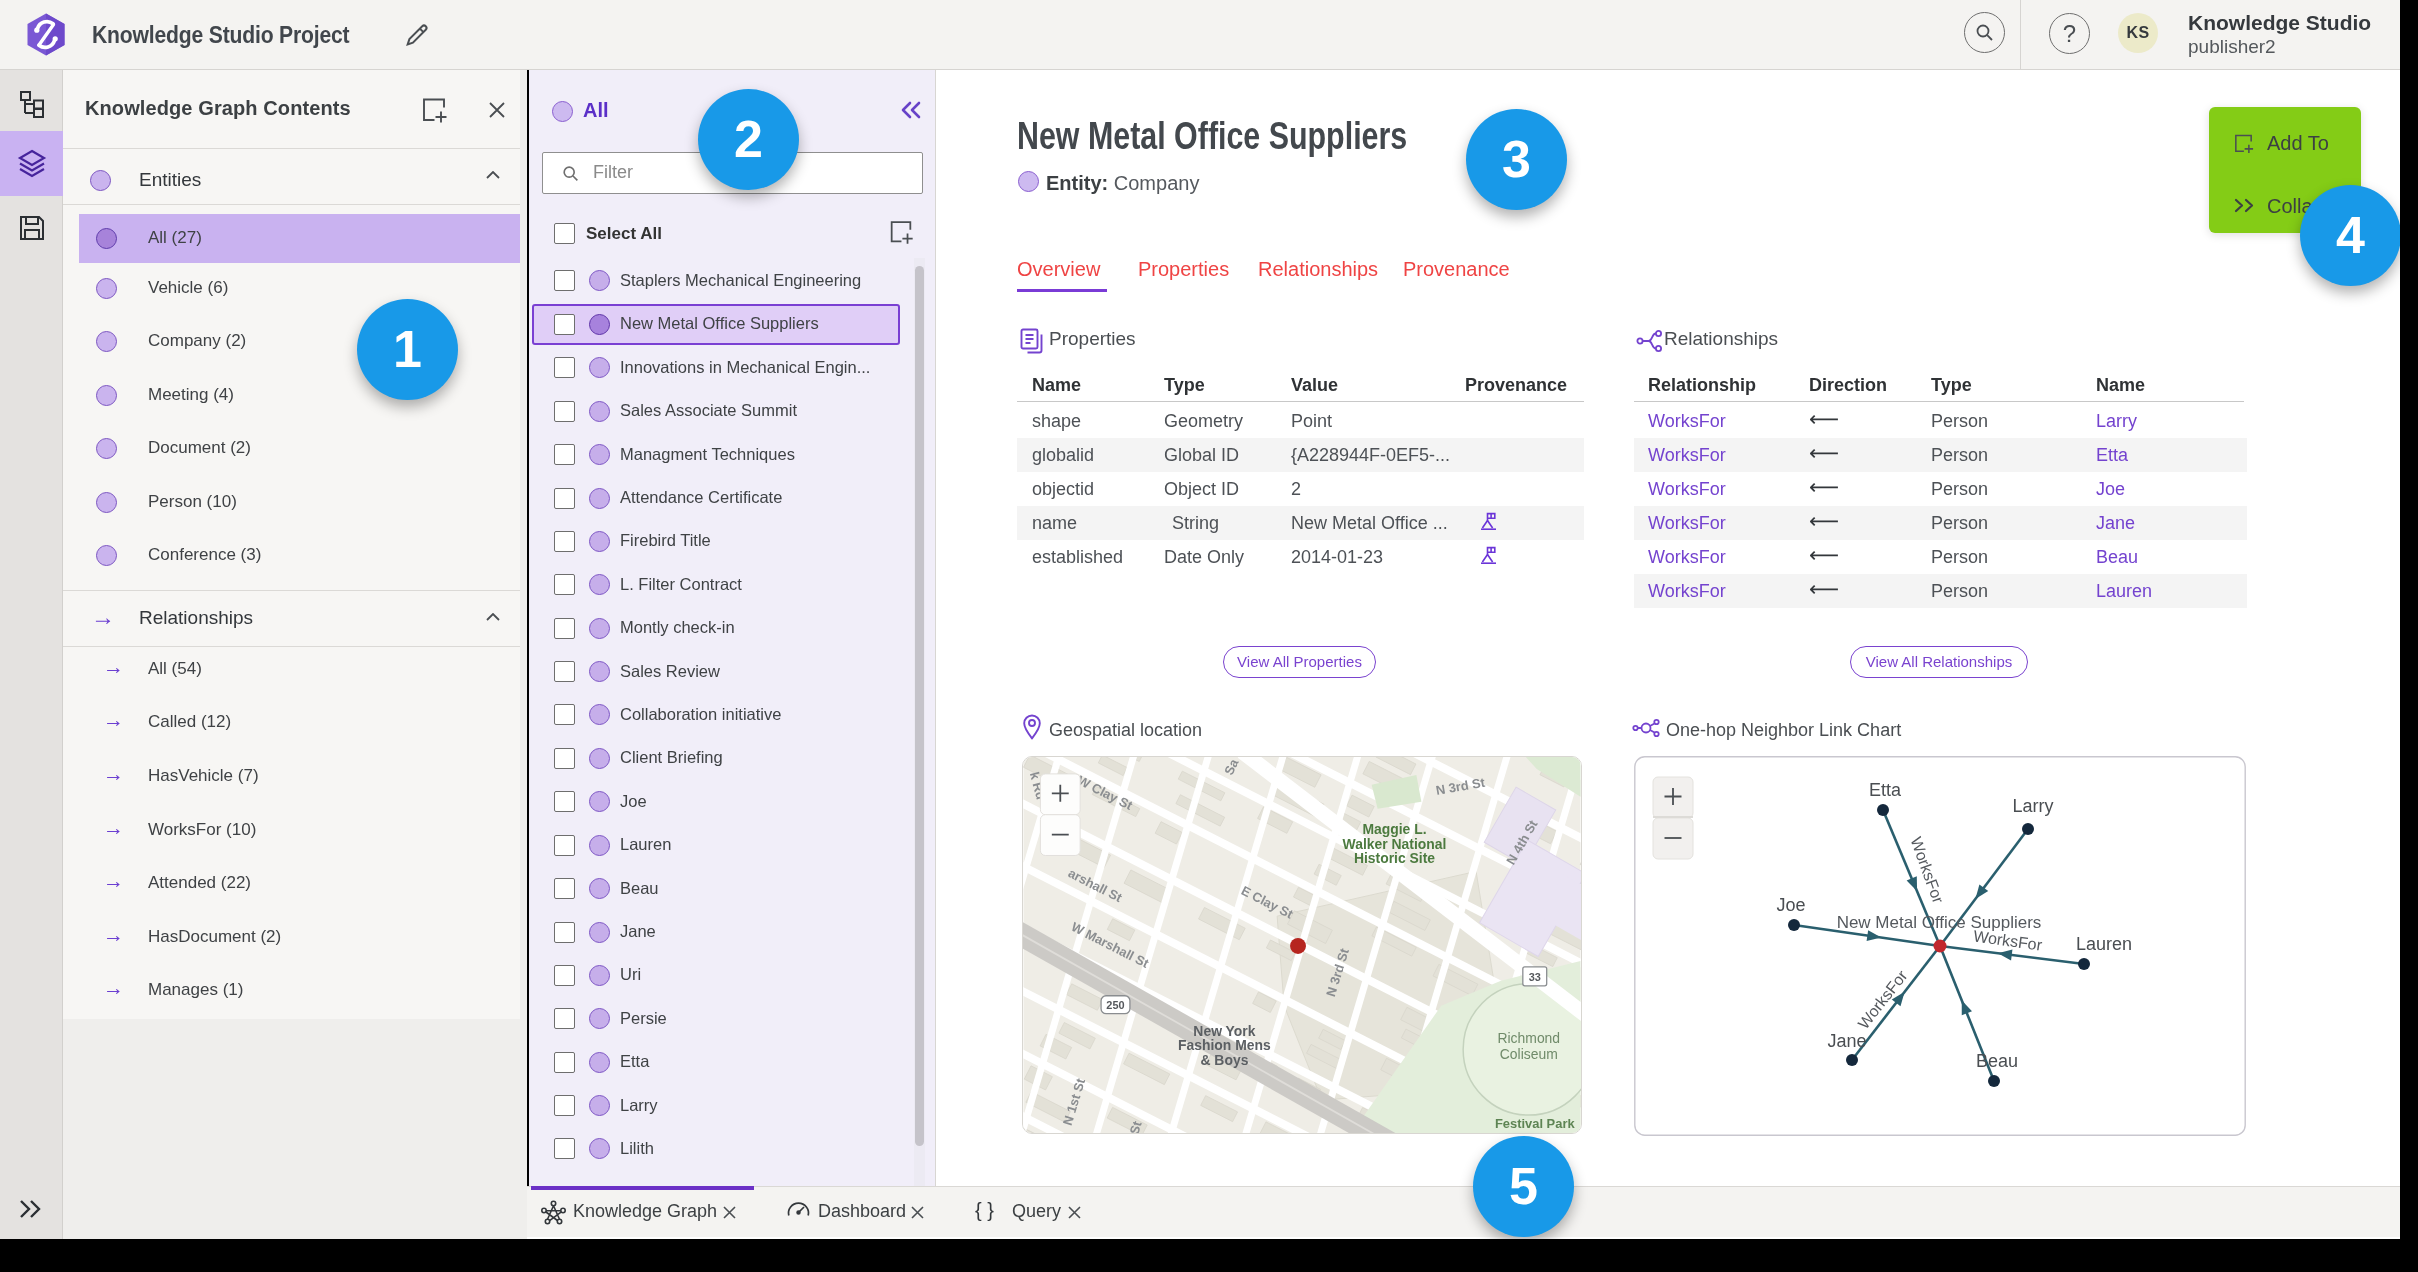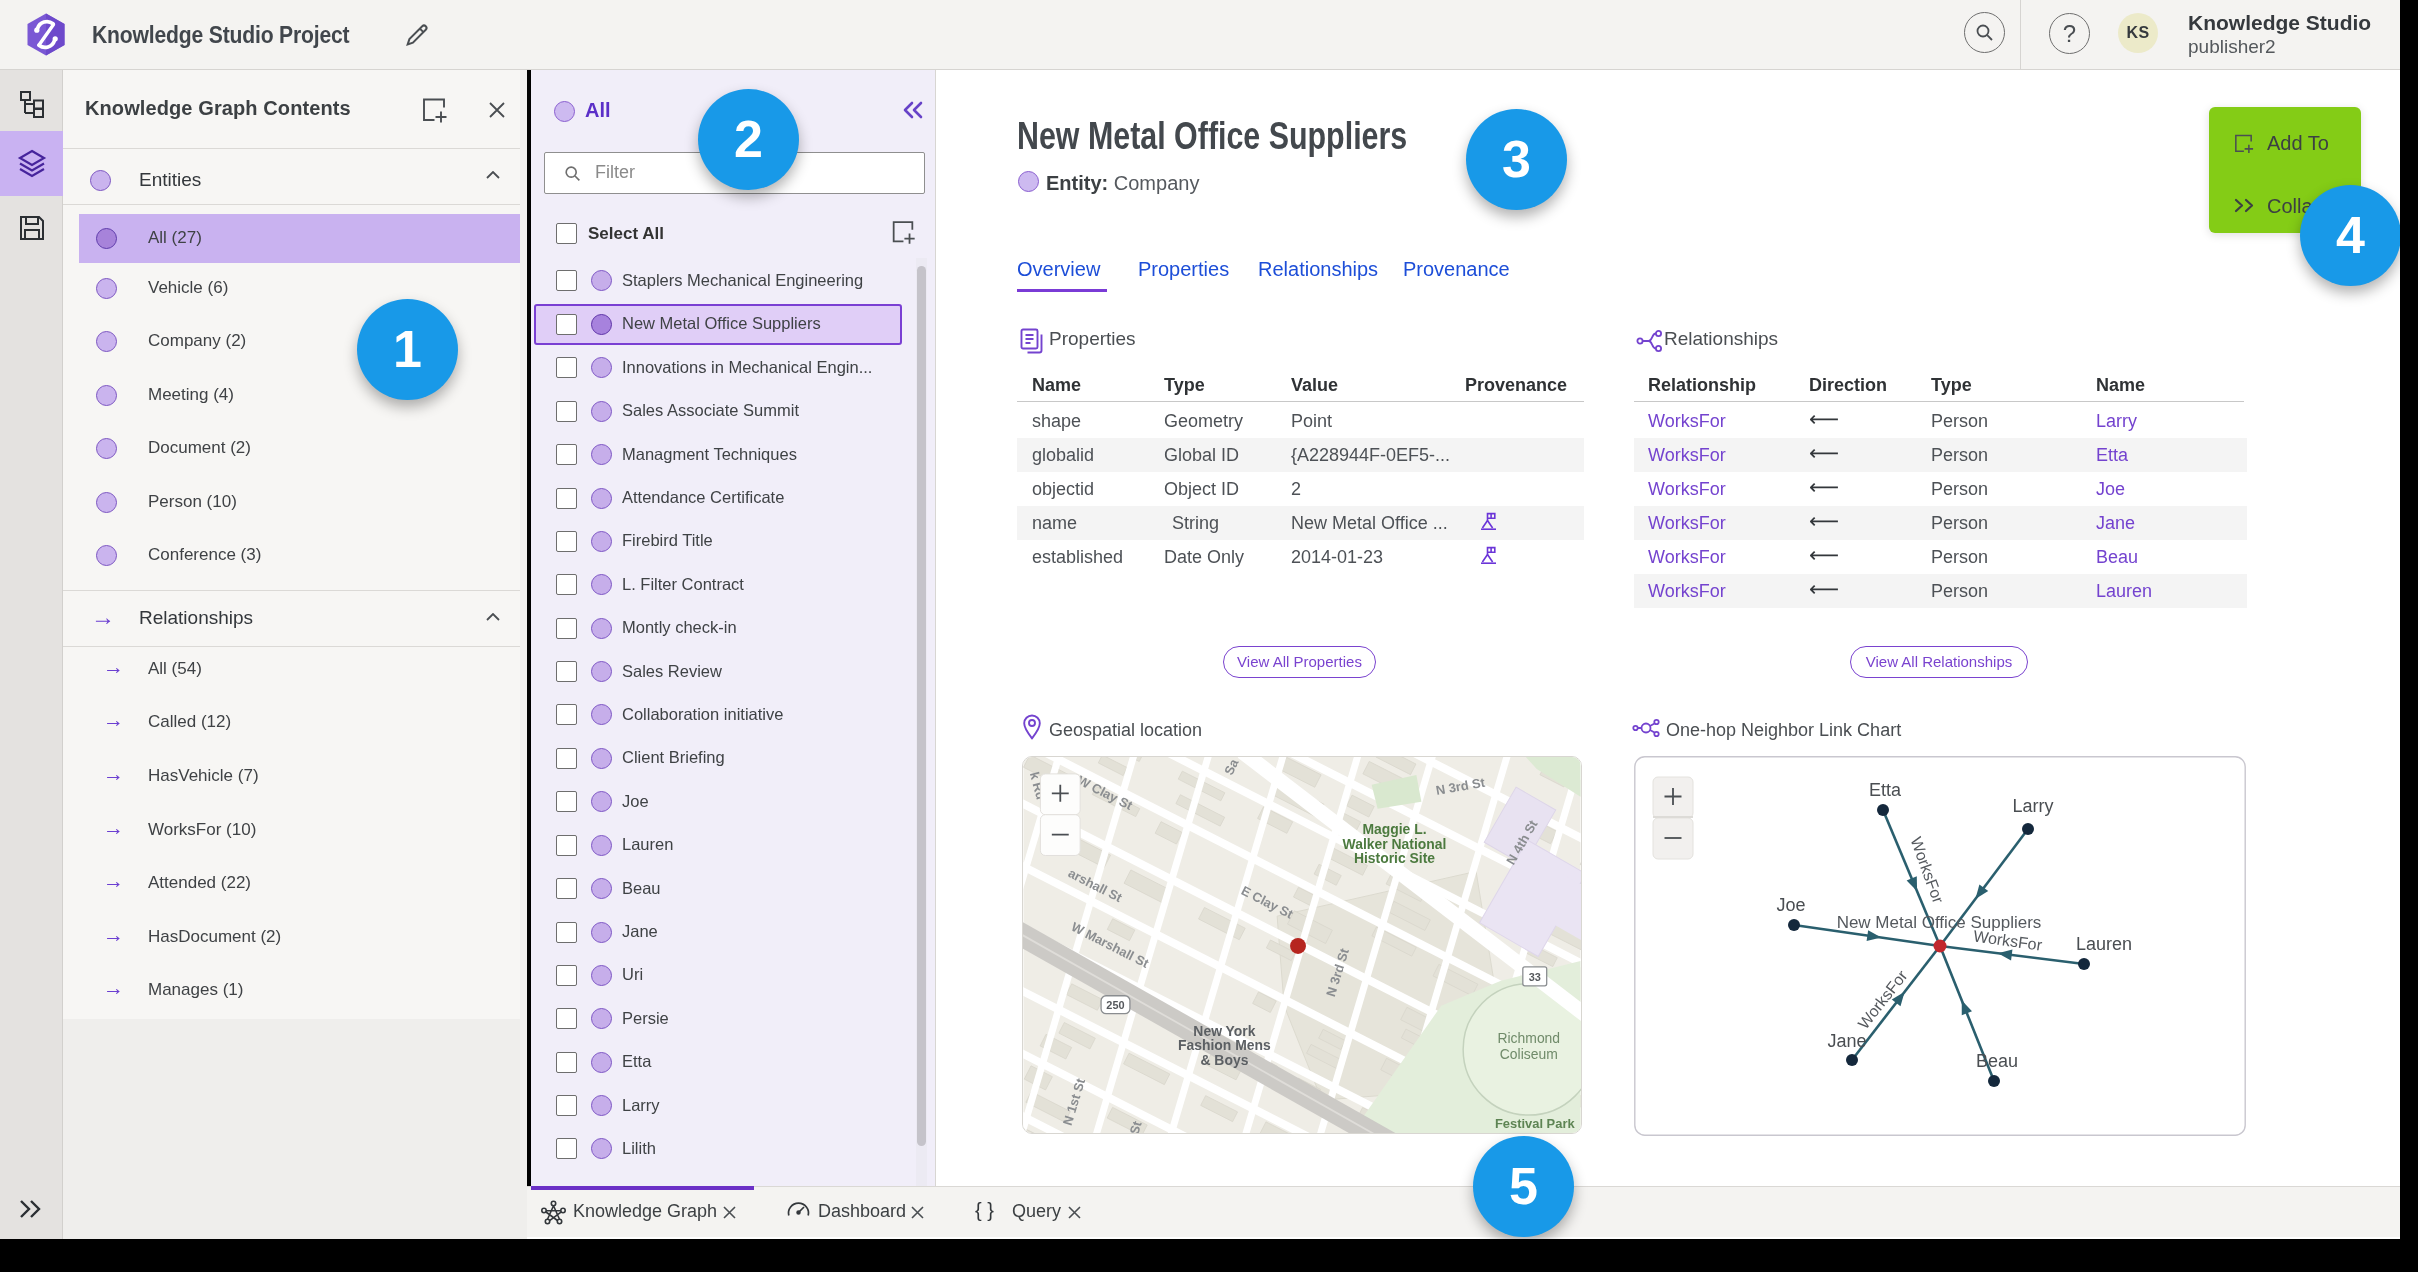--- a/index.html
+++ b/index.html
@@ -25,32 +25,32 @@
 .row1 { position:absolute; left:0px; width:457px; height:54px; }
 .rowsel { background:#c9b2f0; }
 .ecirc { position:absolute; width:21px; height:21px; border-radius:50%; background:#cab4ee; border:1.6px solid #7d57c2; }
 .ecircsel { background:#a783da; border-color:#5f3cab; }
 .lbl1 { position:absolute; left:85px; top:16px; font-size:17px; color:#3f4245; }
 .sect { position:absolute; left:0; width:457px; height:56px; border-bottom:1px solid #dbd9d6; }
 .sectlbl { position:absolute; left:76px; top:16px; font-size:19px; color:#33373b; }
 .caret { position:absolute; right:20px; top:22px; width:14px; height:8px; }
 .rarr { color:#6b3fd1; font-weight:400; }
 
-#p2 { position:absolute; left:527px; top:70px; width:480px; height:1116px; background:#f1eef9; border-left:4px solid #000000; }
+#p2 { position:absolute; left:527px; top:70px; width:480px; height:1116px; background:#f1eef9; border-left:2px solid #000000; }
 #p2 .lbl2 { font-size:16.5px; color:#3f4245; }
 .chk { position:absolute; width:21px; height:21px; background:#fff; border:1.6px solid #6e6e6e; border-radius:2px; }
 .pcirc { position:absolute; width:21px; height:21px; border-radius:50%; background:#c6aeea; border:1.6px solid #7e57c5; }
 #selrow { position:absolute; left:3px; top:234px; width:368px; height:41px; background:#e0cef7; border:2.5px solid #7a3fd3; border-radius:3px; }
 #filterbox { position:absolute; left:13px; top:82px; width:381px; height:42px; background:#fff; border:1px solid #8f8f8f; border-radius:2px; }
 #scrollbar { position:absolute; left:385px; top:188px; width:11px; height:928px; background:#eceaf3; }
 #scrollthumb { position:absolute; left:1px; top:8px; width:9px; height:880px; background:#c5c3ca; border-radius:5px; }
 
 #main { position:absolute; left:935px; top:70px; width:1465px; height:1116px; background:#fff; border-left:1px solid #d8d6d3; }
 #mtitle { position:absolute; left:81px; top:45px; font-size:38px; font-weight:700; color:#43484d; transform:scaleX(0.80); transform-origin:left; white-space:nowrap; }
-.tab { position:absolute; top:188px; font-size:20px; color:#1d4ed8; }
+.tab { position:absolute; top:188px; font-size:20px; color:#ef4444; }
 #tabline { position:absolute; left:81px; top:219px; width:90px; height:3px; background:#7a3bd6; }
 .shdr { font-size:19px; color:#4a4e52; }
 .btn { position:absolute; height:32px; border:1.5px solid #7a43cf; border-radius:16px; color:#7a43cf; font-size:15px; text-align:center; background:#fff; }
 
 .trow { position:absolute; height:34px; }
 .stripe { background:#f4f4f4; }
 .cell { position:absolute; top:7px; font-size:18px; color:#4d5156; white-space:nowrap; }
 .thead { position:absolute; font-size:18px; font-weight:700; color:#2f3235; }
 .purple { color:#7443cf; }
 

